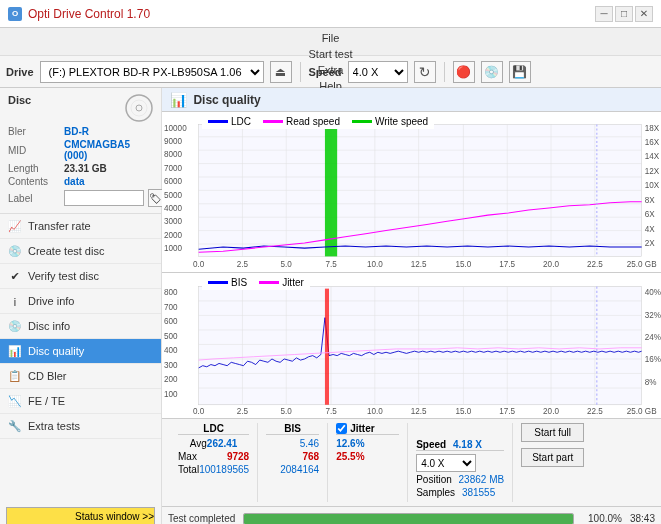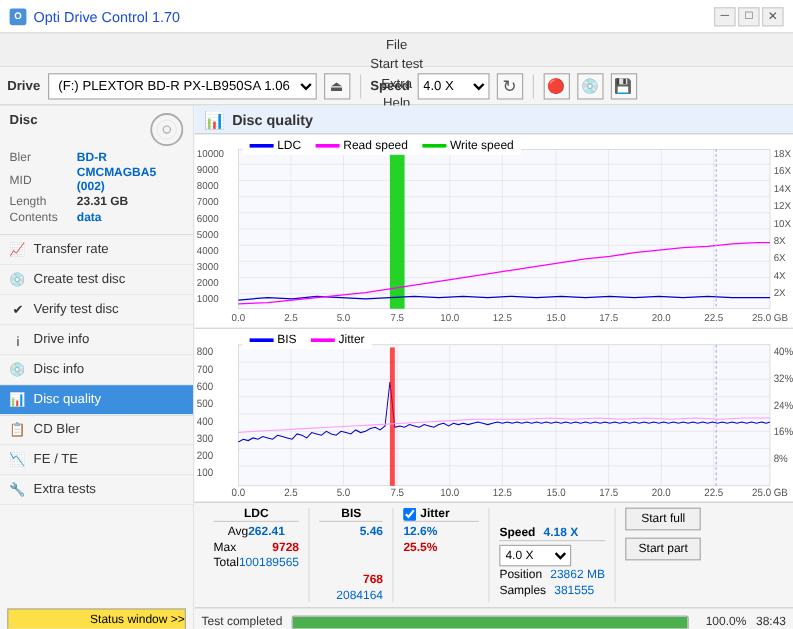--- a/index.html
+++ b/index.html
@@ -2,21 +2,21 @@
 <html><head>
   <meta charset="utf-8">
   <style>
     * { box-sizing: border-box; margin: 0; padding: 0; }
     body { font-family: 'Segoe UI', Tahoma, Geneva, Verdana, sans-serif; font-size: 11px; background: #f0f0f0; width: 661px; height: 524px; overflow: hidden; }
     
     
     .titlebar { background: #fff; display: flex; align-items: center; justify-content: space-between; padding: 4px 8px; height: 28px; border-bottom: 1px solid #ccc; }
     .titlebar-left { display: flex; align-items: center; gap: 6px; }
     .titlebar-icon { width: 14px; height: 14px; background: #4a90d9; border-radius: 2px; display: flex; align-items: center; justify-content: center; color: white; font-size: 8px; font-weight: bold; }
-    .titlebar-title { font-size: 12px; color: #1d4ed8; }
+    .titlebar-title { font-size: 12px; color: #b91c1c; }
     .titlebar-controls { display: flex; gap: 2px; }
     .titlebar-btn { width: 18px; height: 16px; border: 1px solid #ccc; background: #f0f0f0; cursor: pointer; display: flex; align-items: center; justify-content: center; font-size: 10px; color: #555; }
 
     
     .menubar { background: #f0f0f0; display: flex; gap: 0; padding: 2px 4px; height: 28px; align-items: center; border-bottom: 1px solid #ddd; flex-direction: column; }
     .menu-item { padding: 2px 8px; cursor: pointer; font-size: 11px; color: #333; }
 
     
     .toolbar { background: #f5f5f5; display: flex; align-items: center; padding: 3px 6px; height: 32px; border-bottom: 1px solid #ccc; gap: 6px; }
     .toolbar-label { font-size: 11px; color: #333; font-weight: bold; }
@@ -136,29 +136,34 @@
             <ellipse cx="14" cy="14" rx="8" ry="8" fill="none" stroke="#ddd" stroke-width="0.5"></ellipse>
           </svg>
         </div>
       </div>
       <div class="disc-field">
         <span class="disc-field-label">Bler</span>
         <span class="disc-field-value">BD-R</span>
       </div>
       <div class="disc-field">
         <span class="disc-field-label">MID</span>
-        <span class="disc-field-value">CMCMAGBA5 (002)</span>
+        <span class="disc-field-value">CMCMAGBA5 (000)</span>
       </div>
       <div class="disc-field">
         <span class="disc-field-label">Length</span>
         <span class="disc-field-value normal">23.31 GB</span>
       </div>
       <div class="disc-field">
         <span class="disc-field-label">Contents</span>
         <span class="disc-field-value">data</span>
+      </div>
+      <div class="label-input-row">
+        <span class="disc-field-label">Label</span>
+        <input type="text" class="label-input" value="" style="">
+        <button class="label-btn">🏷</button>
       </div>
     </div>
 
     <div class="sidebar-nav">
       <div class="nav-item">
         <span class="nav-item-icon">📈</span>
         <span>Transfer rate</span>
       </div>
       <div class="nav-item">
         <span class="nav-item-icon">💿</span>
@@ -379,23 +384,23 @@
         <div style="display:flex;justify-content:space-between;font-size:10px;">
           <span>Total</span>
           <span style="color:#0066cc;">100189565</span>
         </div>
       </div>
 
       <div style="display:flex;flex-direction:column;padding:0 8px;border-right:1px solid #ddd;min-width:70px;">
         <div style="font-size:10px;font-weight:bold;text-align:center;border-bottom:1px solid #ccc;margin-bottom:3px;">BIS</div>
         <div style="display:flex;justify-content:space-between;font-size:10px;margin-bottom:2px;">
           <span> </span>
-          <span style="color:#0066cc;font-weight:bold;">5.46</span>
-        </div>
-        <div style="display:flex;justify-content:space-between;font-size:10px;margin-bottom:2px;margin-top:27px;">
+          <span style="color:#0066cc;font-weight:normal;">5.46</span>
+        </div>
+        <div style="display:flex;justify-content:space-between;font-size:10px;margin-bottom:2px;">
           <span> </span>
           <span style="color:#cc0000;font-weight:bold;">768</span>
         </div>
         <div style="display:flex;justify-content:space-between;font-size:10px;">
           <span> </span>
           <span style="color:#0066cc;">2084164</span>
         </div>
       </div>
 
       <div style="display:flex;flex-direction:column;padding:0 8px;border-right:1px solid #ddd;min-width:80px;">

